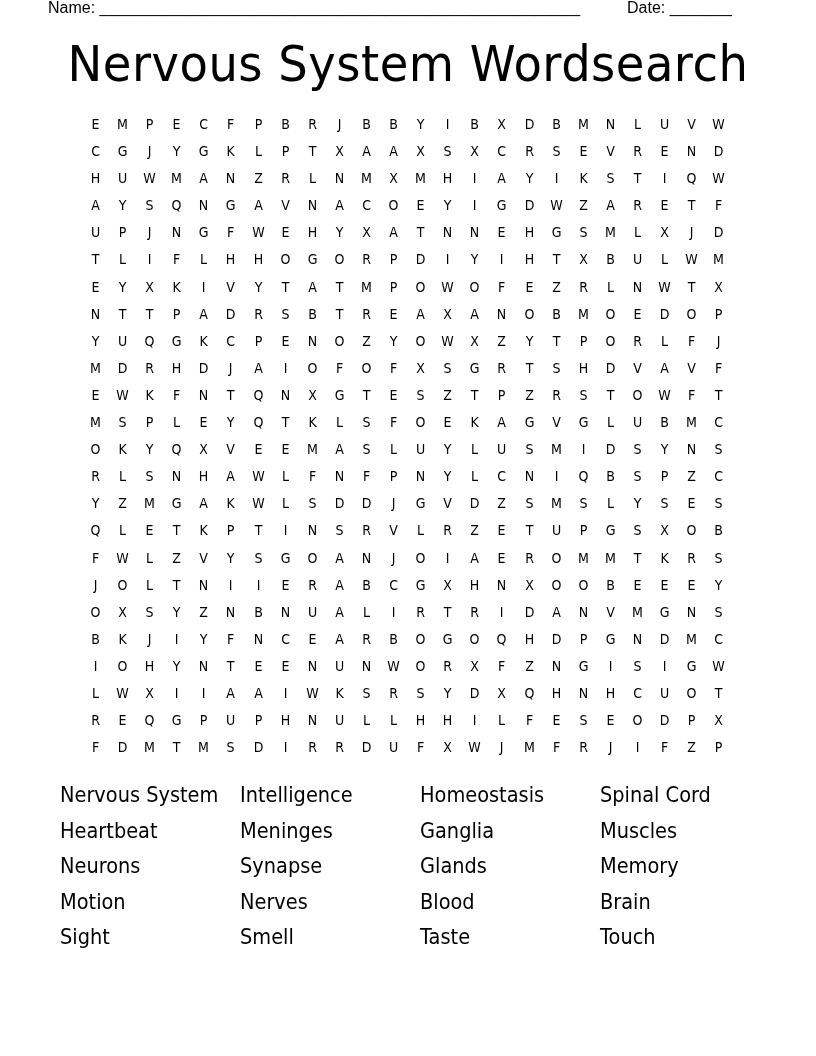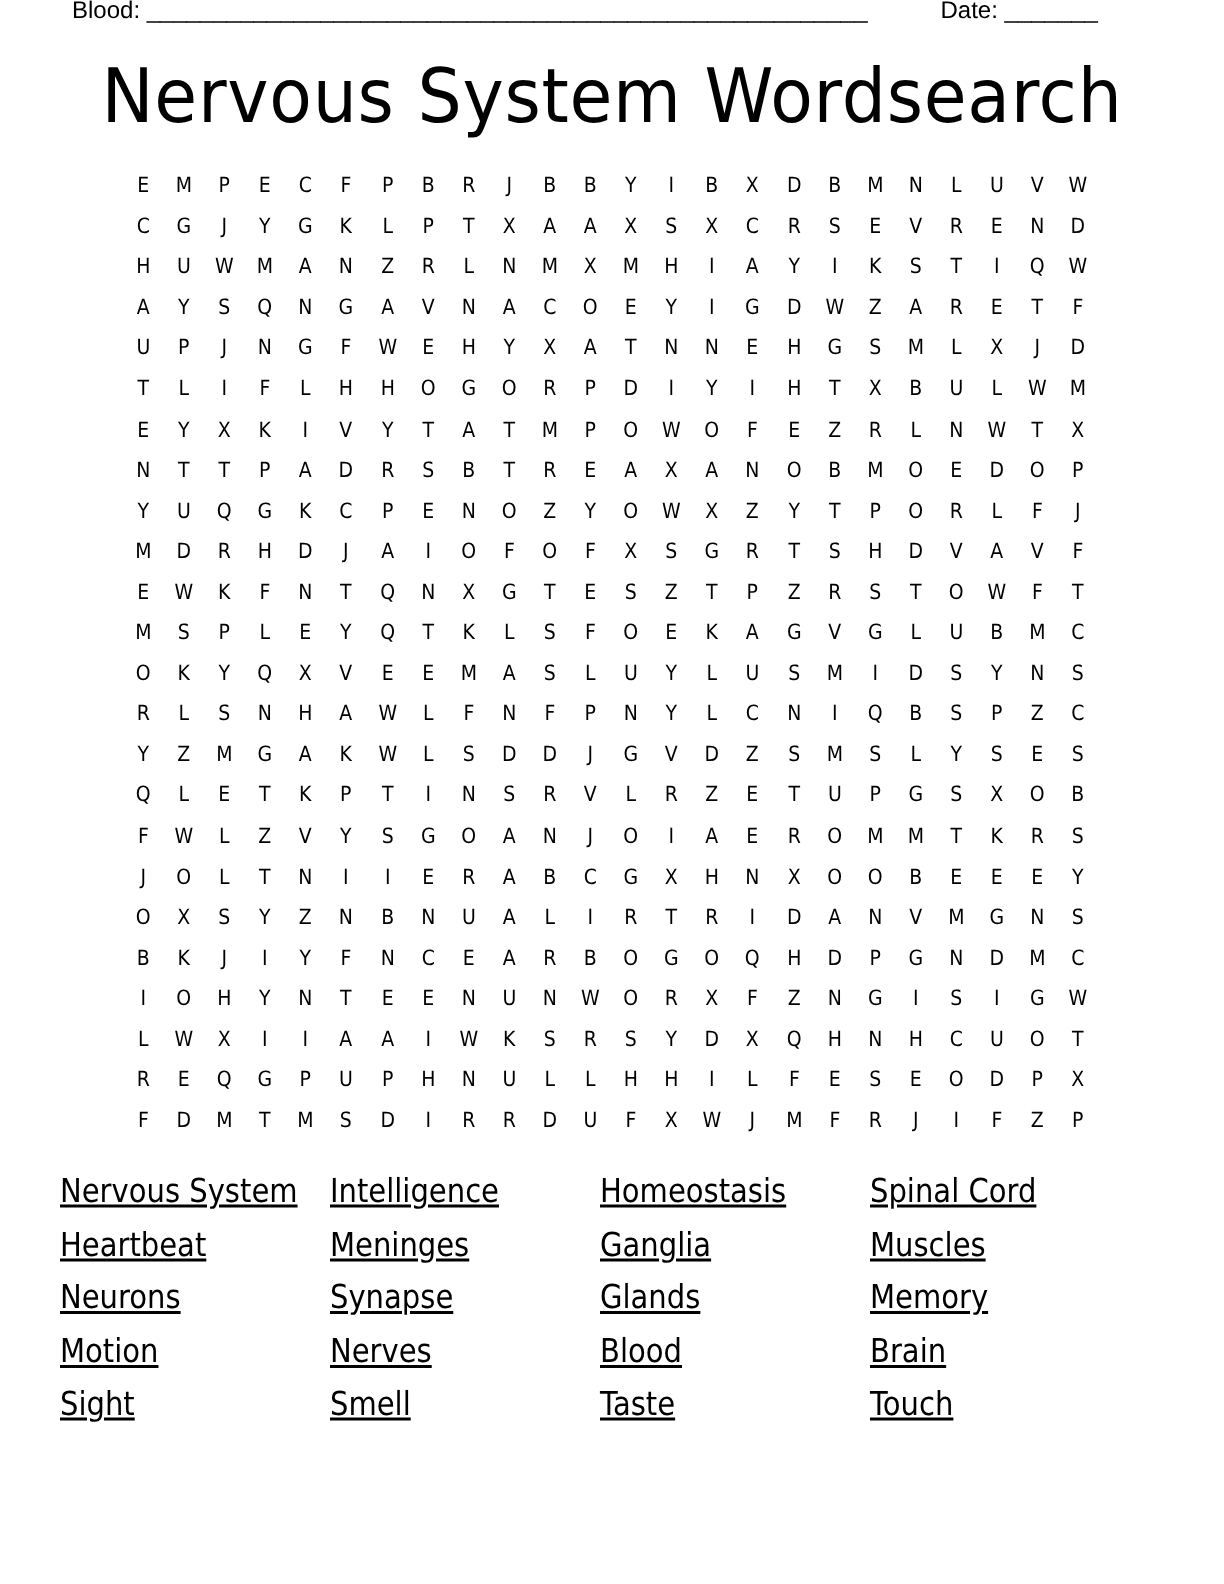--- a/index.html
+++ b/index.html
@@ -17,33 +17,33 @@
   }
   .grid {
     position: absolute; left: 82px; top: 111px;
     display: grid; grid-template-columns: repeat(24, 27.1px); grid-auto-rows: 27.1px;
   }
   .cell {
     font-family: "DejaVu Sans", sans-serif; font-size: 14px; text-align: center;
     line-height: 27.1px; transform: scaleX(0.9);
   }
   .words {
-    position: absolute; left: 40px; top: 777px;
-    display: grid; grid-template-columns: 180px 180px 180px 180px; grid-auto-rows: 35.6px; text-decoration: underline;
+    position: absolute; left: 60px; top: 777px;
+    display: grid; grid-template-columns: 180px 180px 180px 180px; grid-auto-rows: 35.6px;
   }
   .word {
     font-family: "DejaVu Sans", sans-serif; font-size: 22px; line-height: 35.6px;
     white-space: nowrap; transform-origin: left center; transform: scaleX(0.88);
   }
 </style>
 </head>
 <body>
 
 <div class="header-line">
-  <span>Blood: ______________________________________________________</span>
+  <span>Name: ______________________________________________________</span>
   <span class="date">Date: _______</span>
 </div>
 
 <div class="title">Nervous System Wordsearch</div>
 
 <div class="grid" id="letter-grid">
     <div class="cell">E</div>
     <div class="cell">M</div>
     <div class="cell">P</div>
     <div class="cell">E</div>

